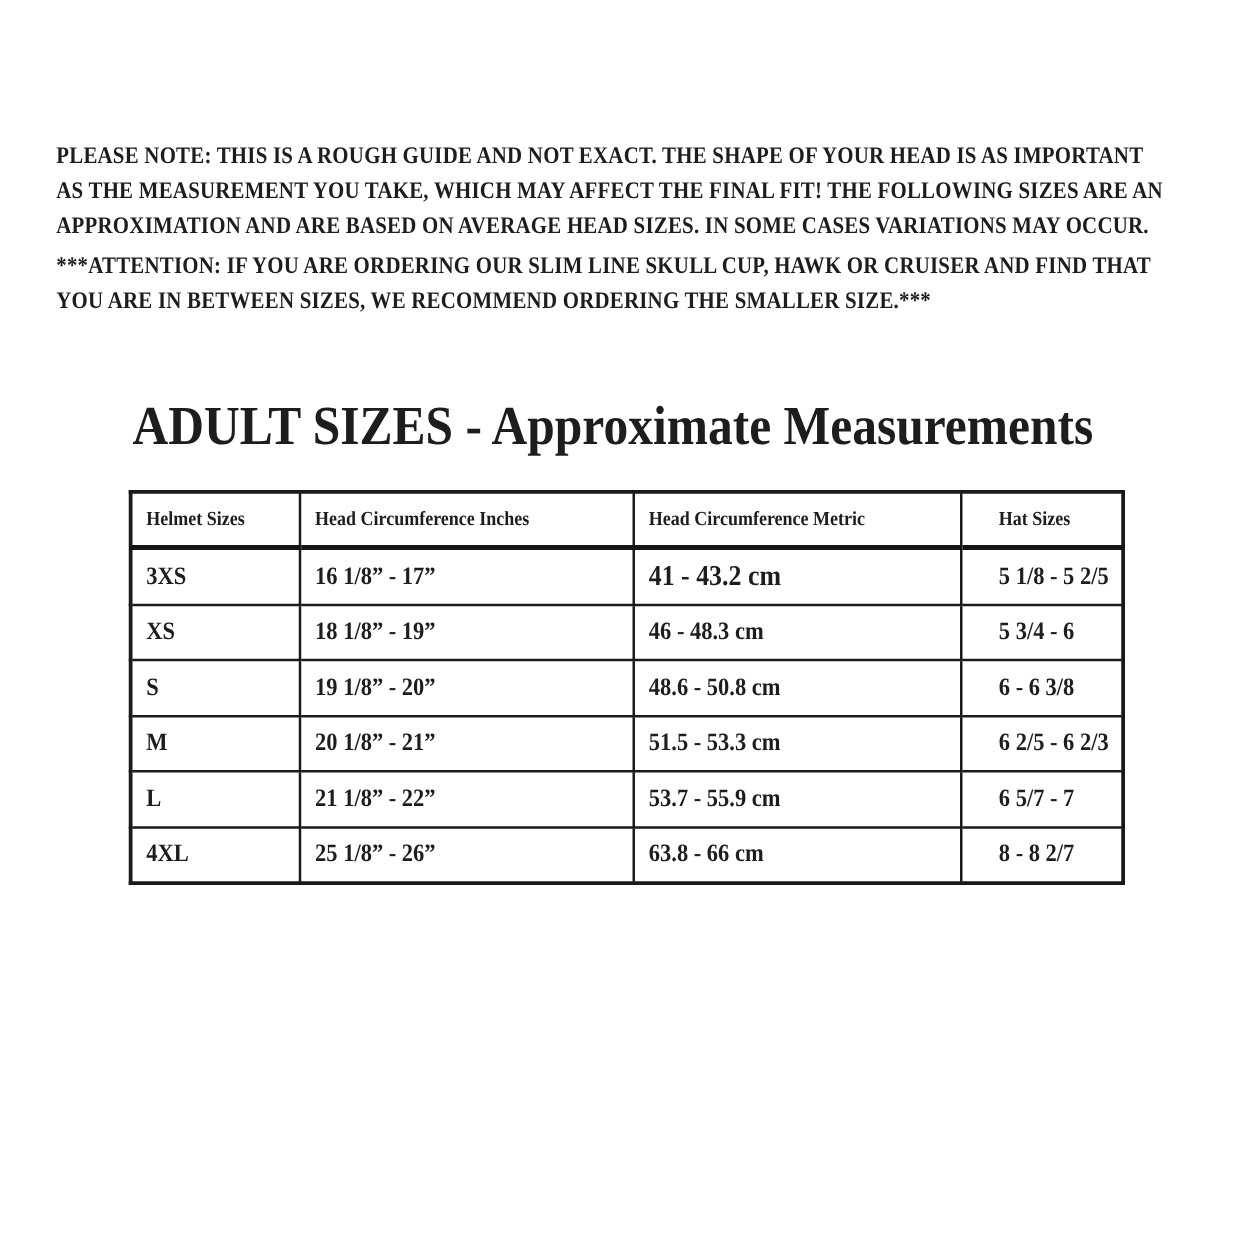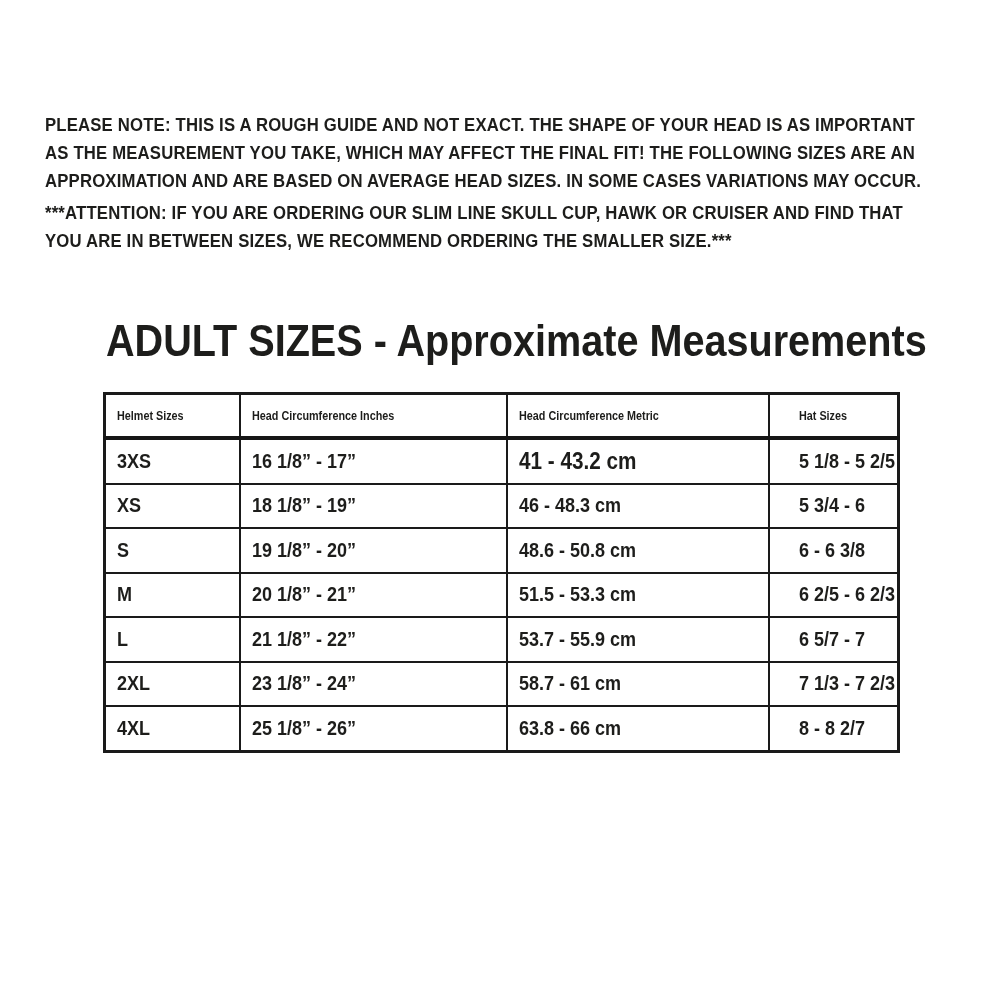--- a/index.html
+++ b/index.html
@@ -10,20 +10,21 @@
     height: 1000px;
     font-family: "Liberation Sans", sans-serif;
     color: #1d1d1b;
   }
   .page {
     position: relative;
     width: 1000px;
     height: 964px;
     background: #ffffff;
     overflow: hidden;
+    font-family: Liberation Serif, serif;
   }
   .note {
     position: absolute;
     left: 45px;
     margin: 0;
     font-size: 19px;
     line-height: 28px;
     font-weight: bold;
     white-space: pre;
     letter-spacing: 0.2px;
@@ -60,21 +61,21 @@
     border: 2px solid #1a1a1a;
     text-align: left;
     vertical-align: middle;
     padding: 0 0 0 11px;
     overflow: hidden;
   }
   .size-table thead th {
     height: 41px;
     border-bottom: 4px solid #161616;
     font-weight: bold;
-    font-size: 12px;
+    font-size: 16px;
   }
   .size-table tbody td { height: 42.5px; font-weight: bold; font-size: 20px; }
   .size-table th:last-child, .size-table td:last-child { padding-left: 29px; }
   .ct {
     display: inline-block;
     white-space: nowrap;
     transform: scaleX(0.9);
     transform-origin: left center;
   }
   .ct.big { font-size: 23px; }
@@ -145,26 +146,20 @@
           <td><span class="ct">51.5 - 53.3 cm</span></td>
           <td><span class="ct">6 2/5 - 6 2/3</span></td>
         </tr>
         <tr>
           <td><span class="ct">L</span></td>
           <td><span class="ct">21 1/8” - 22”</span></td>
           <td><span class="ct">53.7 - 55.9 cm</span></td>
           <td><span class="ct">6 5/7 - 7</span></td>
         </tr>
         <tr>
-          <td><span class="ct">2XL</span></td>
-          <td><span class="ct">23 1/8” - 24”</span></td>
-          <td><span class="ct">58.7 - 61 cm</span></td>
-          <td><span class="ct">7 1/3 - 7 2/3</span></td>
-        </tr>
-        <tr>
           <td><span class="ct">4XL</span></td>
           <td><span class="ct">25 1/8” - 26”</span></td>
           <td><span class="ct">63.8 - 66 cm</span></td>
           <td><span class="ct">8 - 8 2/7</span></td>
         </tr>
       </tbody>
   </table>
 
 </div>
 

